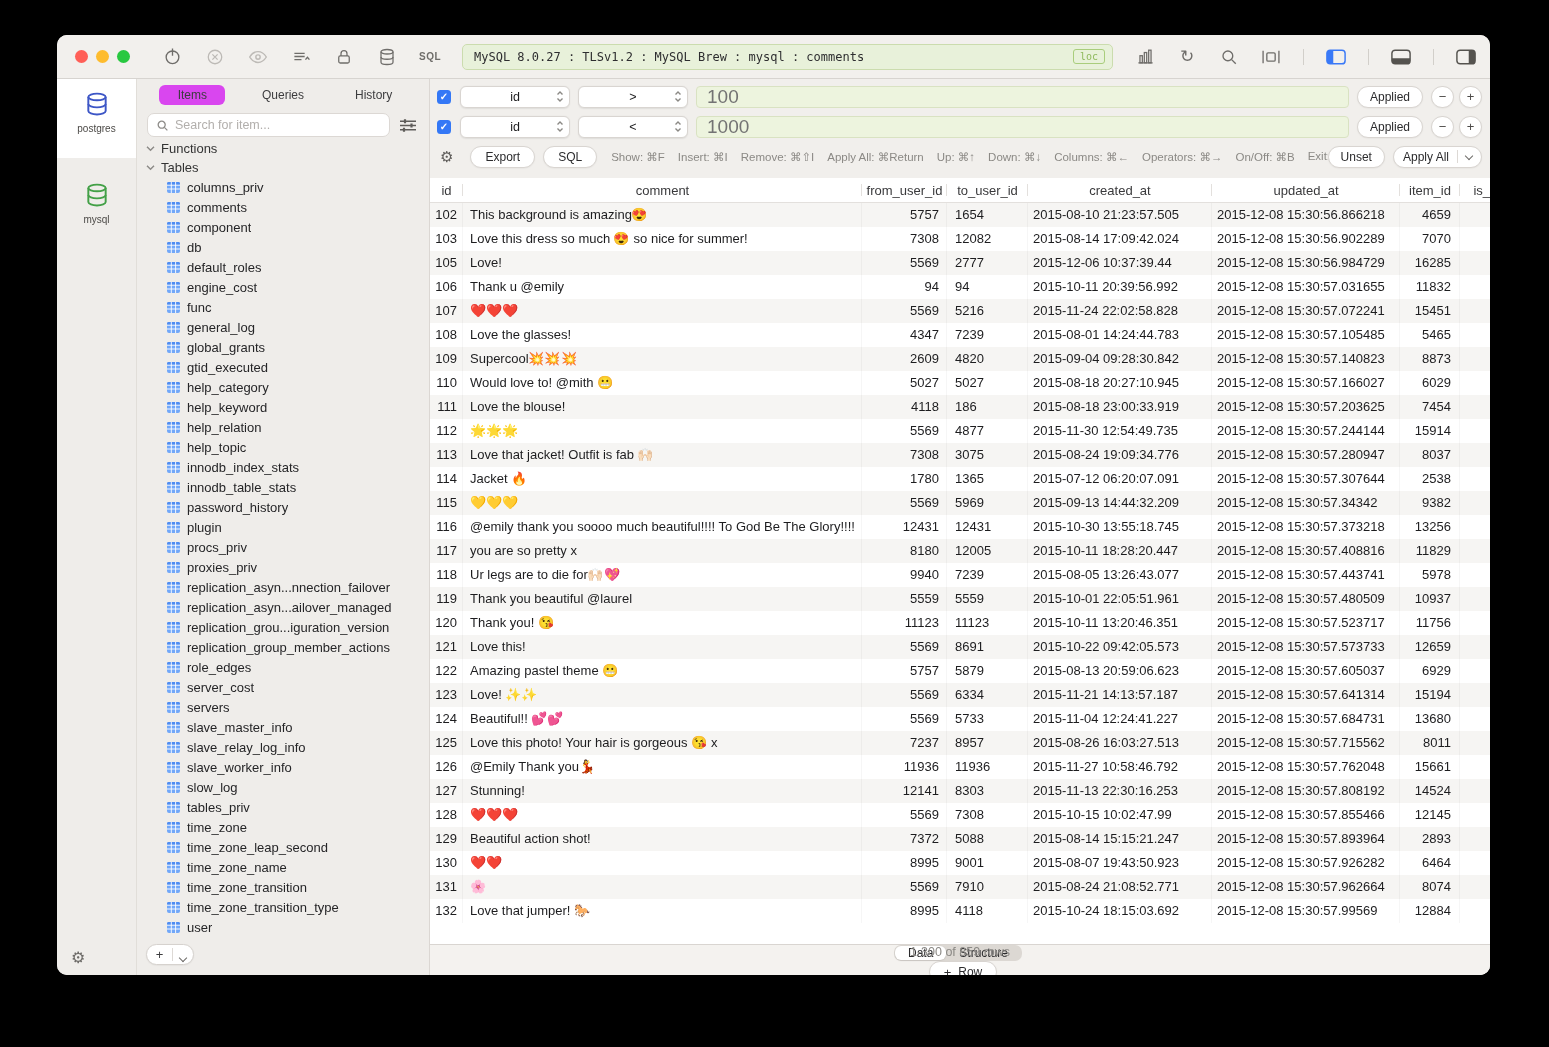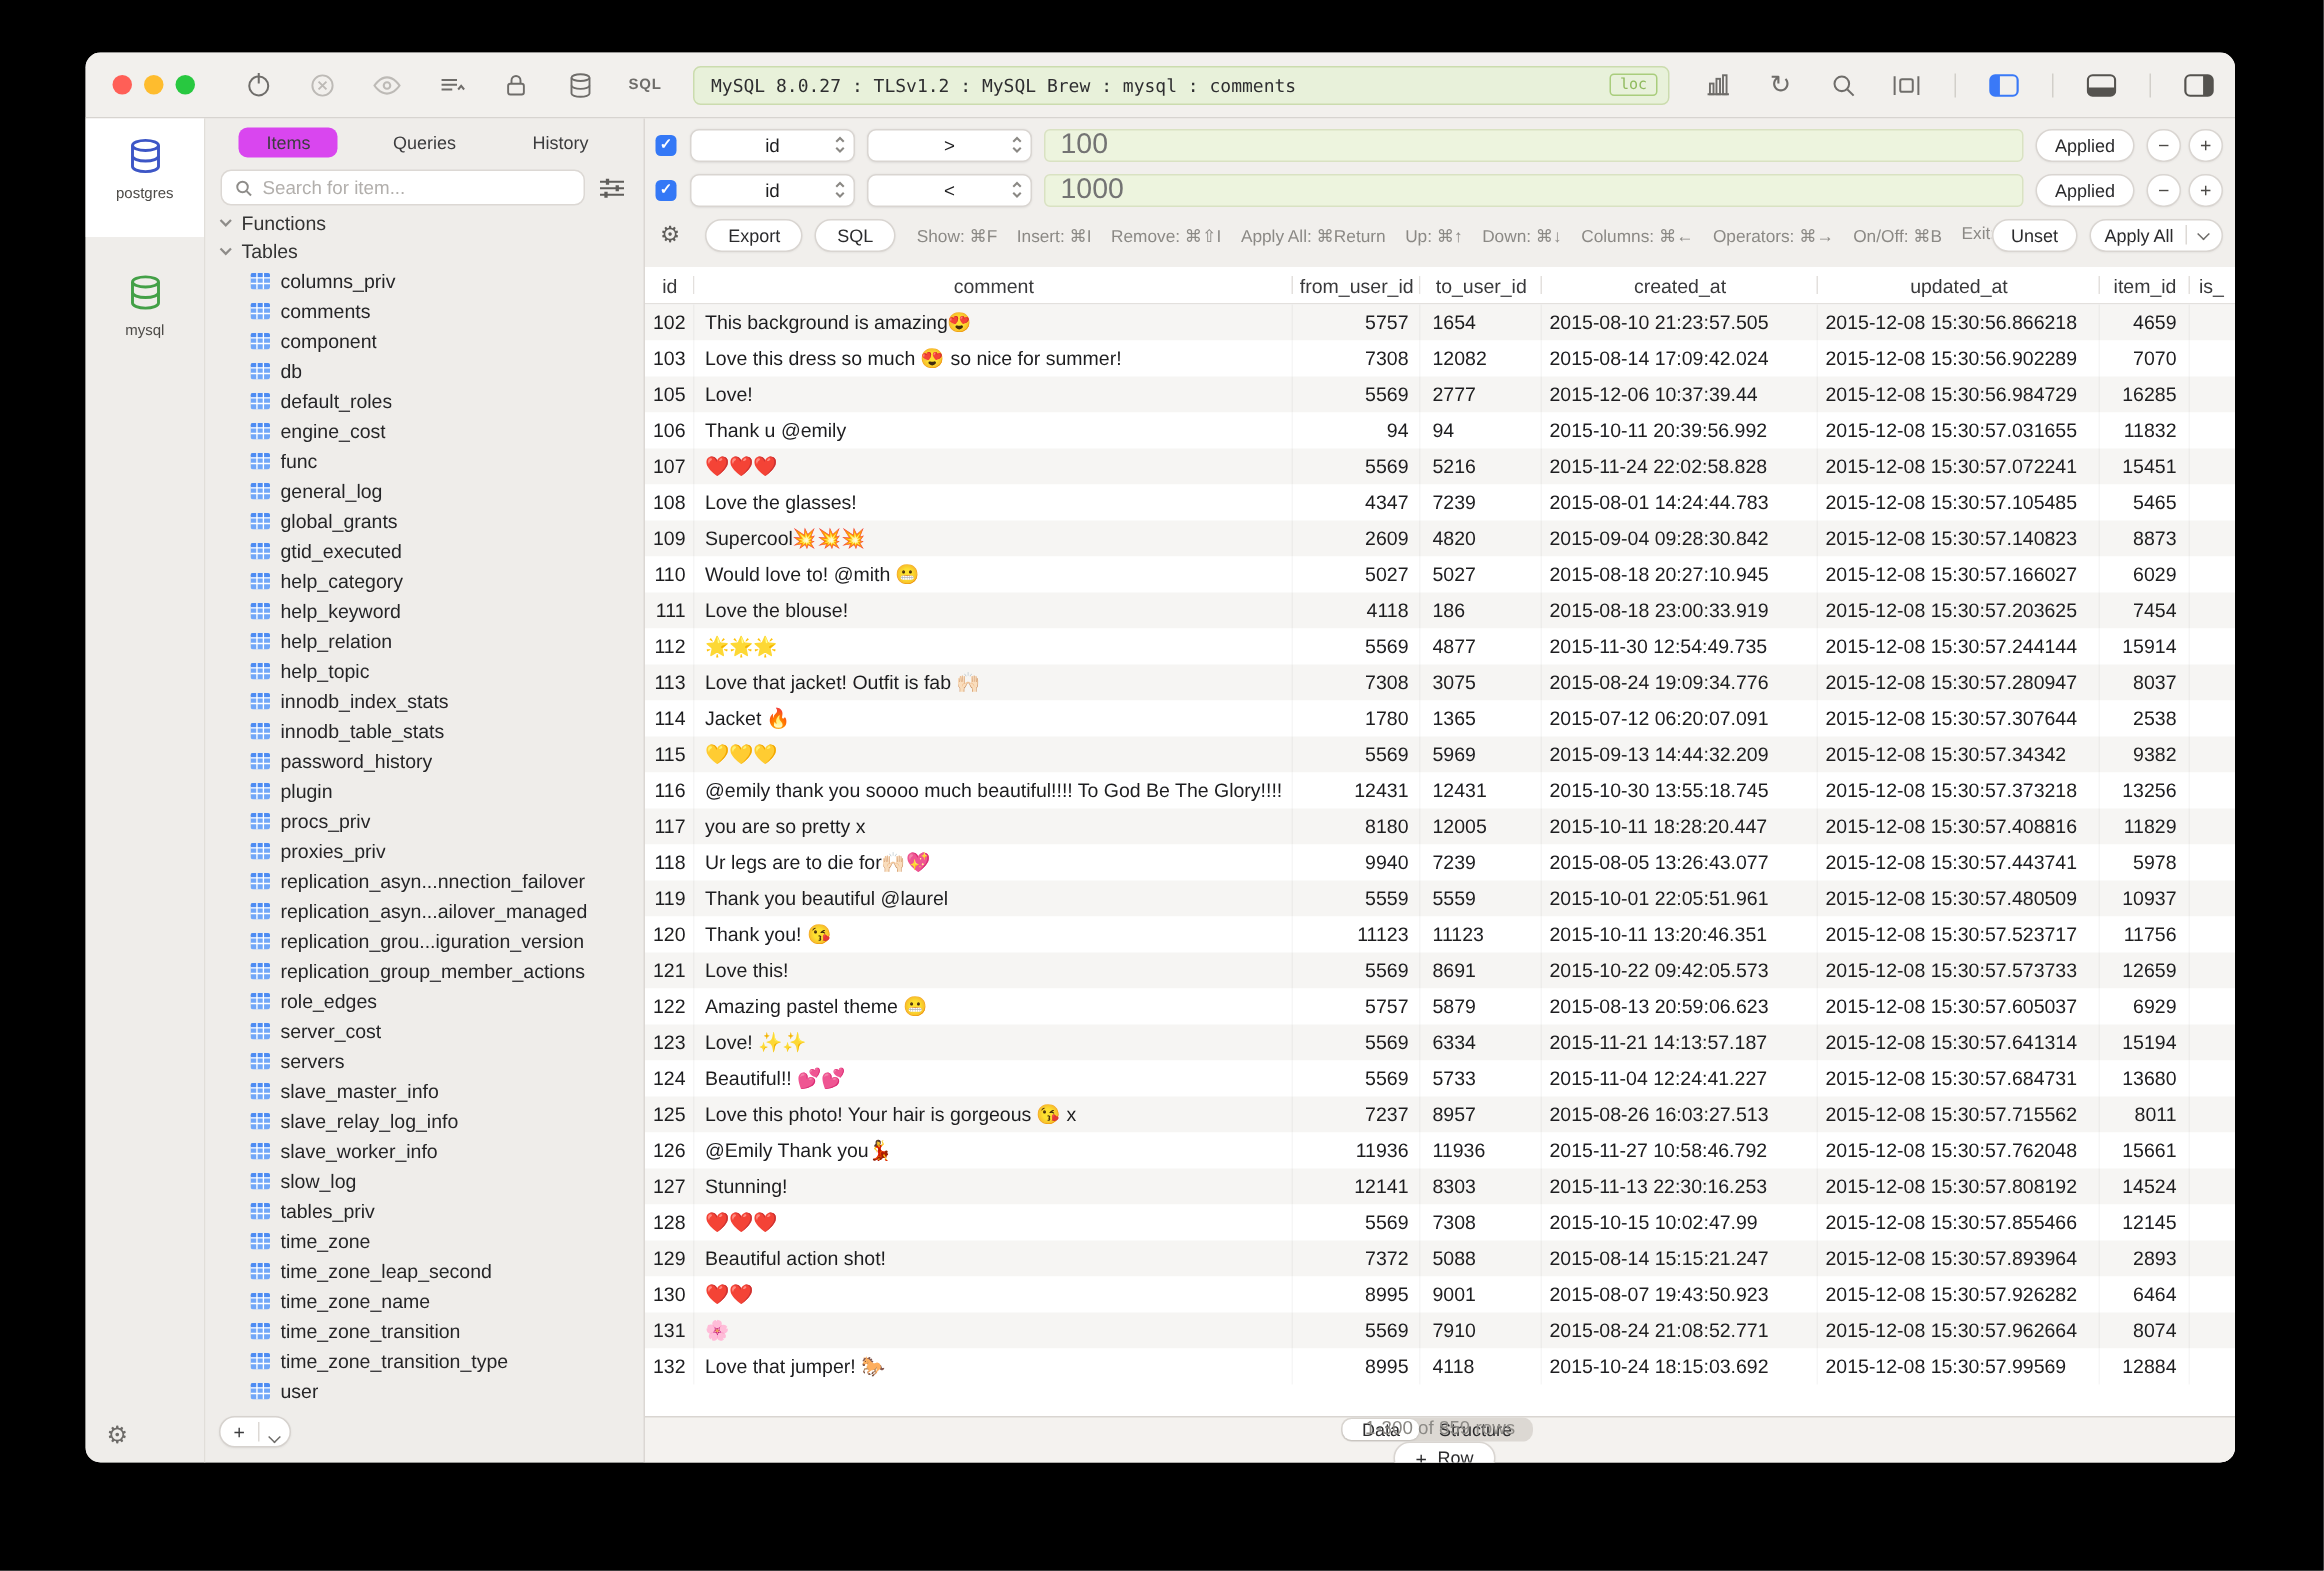--- a/index.html
+++ b/index.html
@@ -91,21 +91,21 @@
   .cell{font-size:13px;color:#1d1d1f;white-space:nowrap;overflow:hidden;flex:0 0 auto;
     border-right:1px solid rgba(0,0,0,.035);}
   .c0{width:33px;} .cell.c0{text-align:right;padding-right:5px;}
   .c1{width:399px;} .cell.c1{padding-left:7px;}
   .c2{width:85px;} .cell.c2{text-align:right;padding-right:7px;}
   .c3{width:81px;} .cell.c3{padding-left:8px;}
   .c4{width:184px;} .cell.c4{padding-left:5px;}
   .c5{width:188px;} .cell.c5{padding-left:5px;}
   .c6{width:60px;} .cell.c6{text-align:right;padding-right:8px;}
   .c7{width:auto;flex:1 1 auto !important;} .cell.c7{border-right:none;}
-  .hcell.c7{text-align:left;padding-left:6px;}
+  .hcell.c7{text-align:right;padding-left:6px;}
   
   .statusbar{position:absolute;left:0;right:0;bottom:0;height:31px;background:#f4f2ef;
     border-top:1px solid #d9d5d1;display:flex;align-items:center;padding:0 7px 0 3px;flex-direction:column;}
   .segtrack{display:flex;background:#dcd8d3;border-radius:7px;padding:1px;height:22px;align-items:stretch;}
   .seg{font-size:12px;color:#2b2b2d;display:flex;align-items:center;justify-content:center;padding:0 13px;}
   .seg.on{background:#fff;border-radius:6px;box-shadow:0 .5px 1.5px rgba(0,0,0,.15);}
   .addrow{margin-left:10px;gap:7px;padding:0 14px;}
   .addrow .plus{font-size:13px;}
   .rowinfo{position:absolute;left:50%;transform:translateX(-50%);font-size:12.5px;color:#8b8985;}
   .sbright{margin-left:auto;display:flex;align-items:center;}

